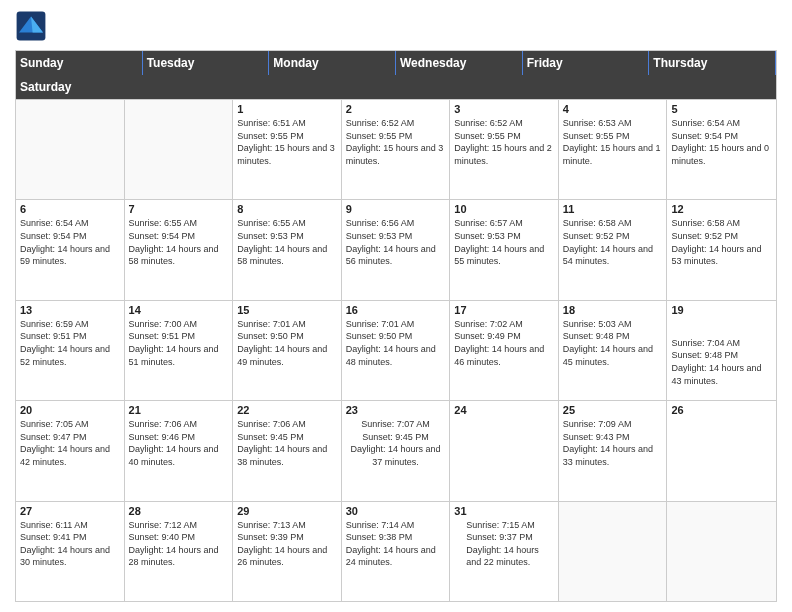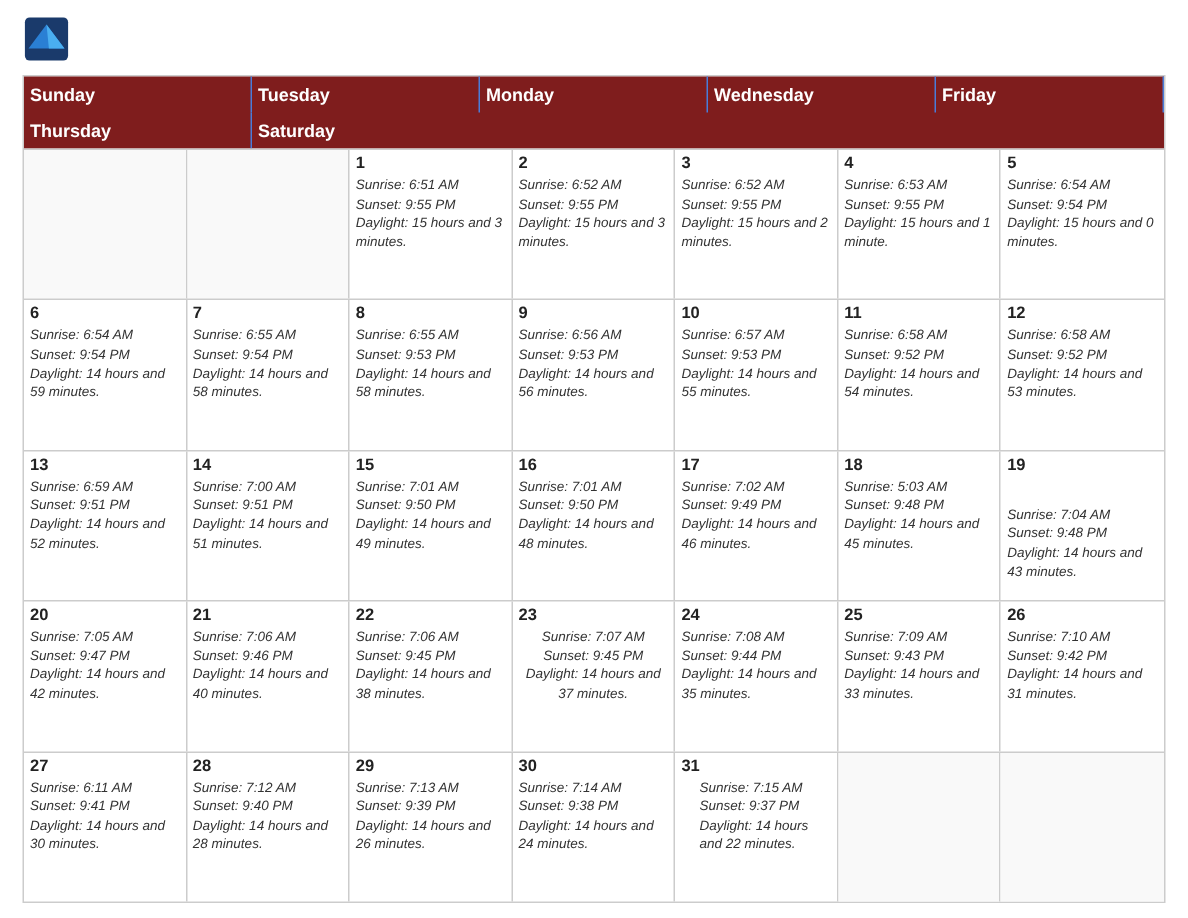--- a/index.html
+++ b/index.html
@@ -51,22 +51,22 @@
       color: #333;
     }
     .calendar {
       flex: 1;
       display: flex;
       flex-direction: column;
       border: 1px solid #ccc;
     }
     .cal-header {
       display: grid;
-      grid-template-columns: repeat(5, 1fr);
-      background: #7f1d1d;
+      grid-template-columns: repeat(6, 1fr);
+      background: #404040;
     }
     .cal-header-cell {
       color: #fff;
       font-size: 12px;
       font-weight: bold;
       padding: 5px 4px;
       text-align: left;
       border-right: 1px solid #4a7cd8;
     }
     .cal-header-cell:last-child {
@@ -101,21 +101,20 @@
       font-size: 11px;
       font-weight: bold;
       color: #222;
       display: block;
       margin-bottom: 2px;
     }
     .day-info {
       font-size: 9px;
       color: #333;
       line-height: 1.4;
-      font-style: italic;
     }
   </style>
 </head>
 <body>
 
 <div class="page">
   <div class="header">
     <div class="logo">
       <svg class="logo-icon" viewBox="0 0 40 40">
         <rect x="2" y="2" width="36" height="36" rx="4" fill="#1a3a6b"></rect>
@@ -286,35 +285,29 @@
 Daylight: 14 hours and 38 minutes.</div>
           </div>
           <div class="cal-cell">
             <span class="day-num">23</span>
             <div class="day-info" style="white-space: pre-line; text-align: center;">Sunrise: 7:07 AM
 Sunset: 9:45 PM
 Daylight: 14 hours and 37 minutes.</div>
           </div>
           <div class="cal-cell">
             <span class="day-num">24</span>
-            <div class="day-info" style="white-space: pre-line;">Sunrise: 7:08 AM
-Sunset: 9:44 PM
-Daylight: 14 hours and 35 minutes.</div>
           </div>
           <div class="cal-cell">
             <span class="day-num">25</span>
             <div class="day-info" style="white-space: pre-line;">Sunrise: 7:09 AM
 Sunset: 9:43 PM
 Daylight: 14 hours and 33 minutes.</div>
           </div>
           <div class="cal-cell">
             <span class="day-num">26</span>
-            <div class="day-info" style="white-space: pre-line;">Sunrise: 7:10 AM
-Sunset: 9:42 PM
-Daylight: 14 hours and 31 minutes.</div>
           </div>
         </div>
         <div class="cal-row">
           <div class="cal-cell">
             <span class="day-num">27</span>
             <div class="day-info" style="white-space: pre-line;">Sunrise: 6:11 AM
 Sunset: 9:41 PM
 Daylight: 14 hours and 30 minutes.</div>
           </div>
           <div class="cal-cell">

